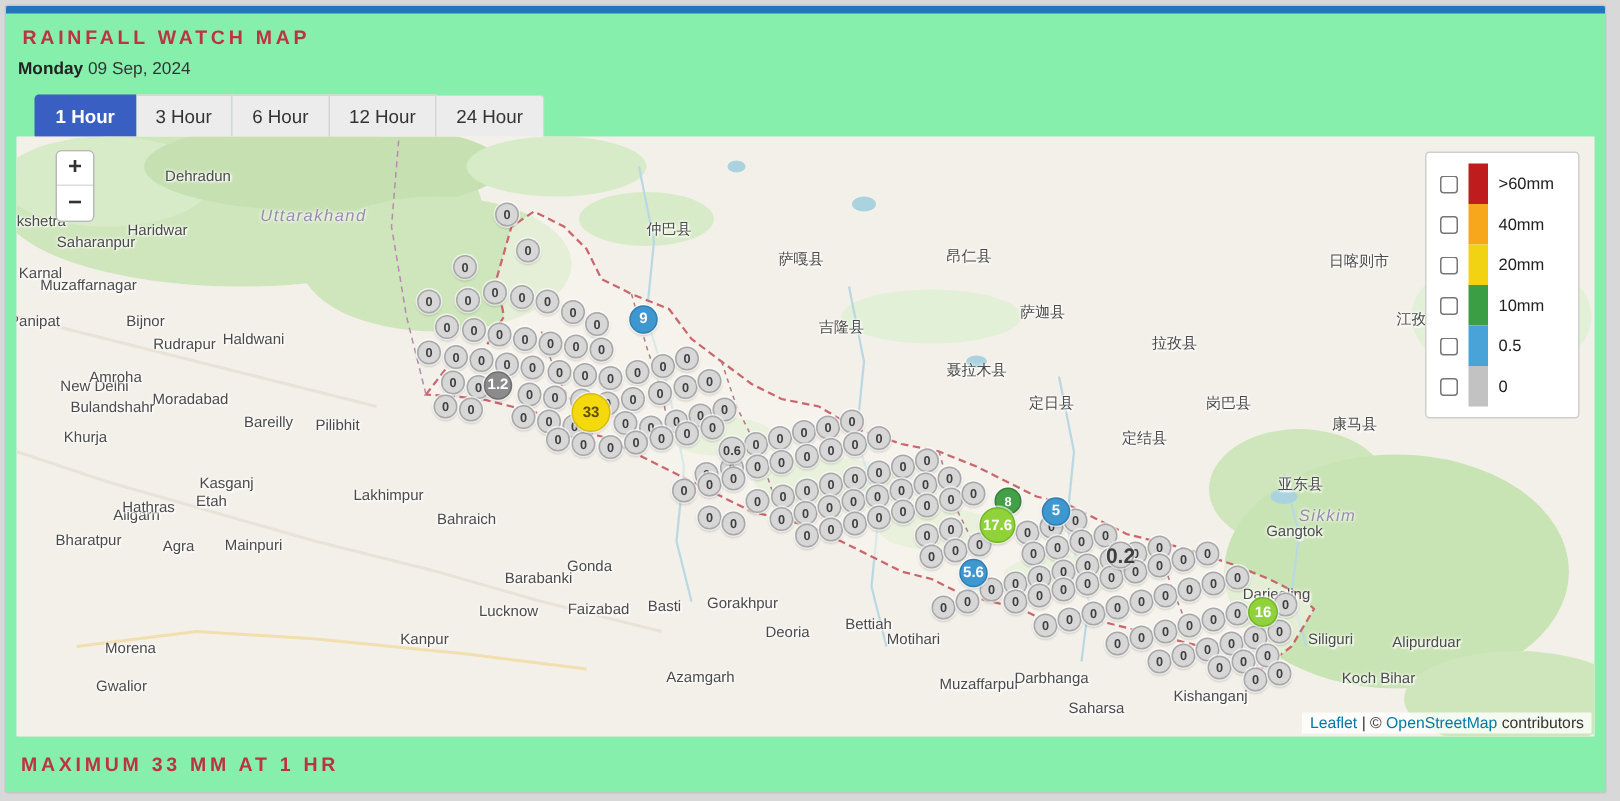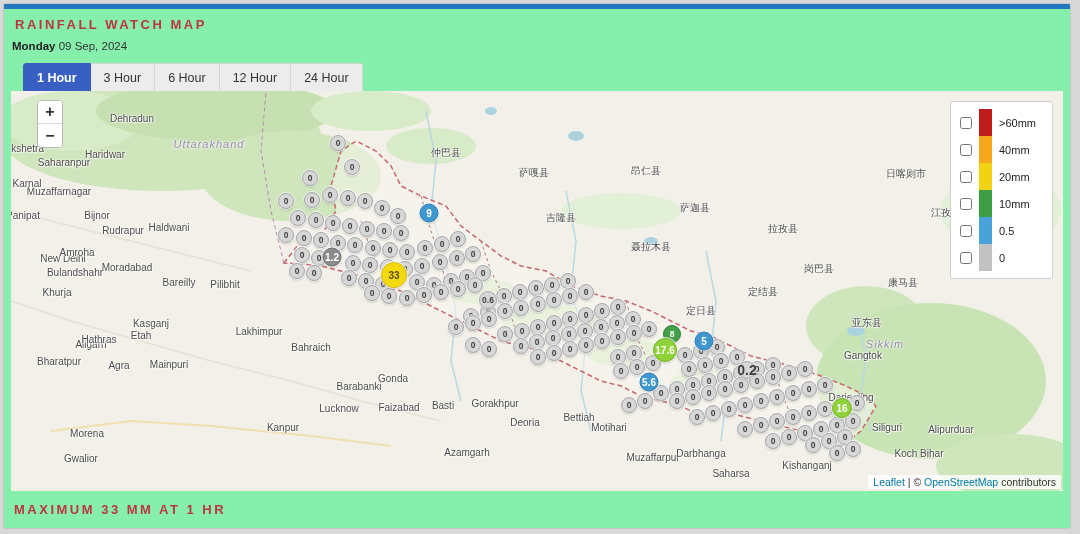--- a/index.html
+++ b/index.html
@@ -157,21 +157,21 @@
           <div class="map-label" style="left: 908px; top: 362px;">Koch Bihar</div>
           <div class="map-label" style="left: 940px; top: 338px;">Alipurduar</div>
           <div class="map-label" style="left: 435px; top: 62px;">仲巴县</div>
           <div class="map-label" style="left: 523px; top: 82px;">萨嘎县</div>
           <div class="map-label" style="left: 635px; top: 80px;">昂仁县</div>
           <div class="map-label" style="left: 895px; top: 83px;">日喀则市</div>
           <div class="map-label" style="left: 684px; top: 117px;">萨迦县</div>
           <div class="map-label" style="left: 772px; top: 138px;">拉孜县</div>
           <div class="map-label" style="left: 550px; top: 127px;">吉隆县</div>
           <div class="map-label" style="left: 640px; top: 156px;">聂拉木县</div>
-          <div class="map-label" style="left: 690px; top: 178px; margin-top: 42px;">定日县</div>
+          <div class="map-label" style="left: 690px; top: 178px;">定日县</div>
           <div class="map-label" style="left: 752px; top: 201px;">定结县</div>
           <div class="map-label" style="left: 808px; top: 178px;">岗巴县</div>
           <div class="map-label" style="left: 892px; top: 192px;">康马县</div>
           <div class="map-label" style="left: 856px; top: 232px;">亚东县</div>
           <div class="map-label" style="left: 935px; top: 122px;">江孜县</div>
           <div class="map-region" style="left: 198px; top: 53px;">Uttarakhand</div>
           <div class="map-region" style="left: 874px; top: 253px;">Sikkim</div>
         </div>
       <div>
           <div class="marker" style="left: 327px; top: 52px; width: 16px; height: 16px; background: rgb(215, 215, 215); color: rgb(63, 63, 63); border-color: rgb(168, 168, 168); font-size: 8.5px;">0</div>

